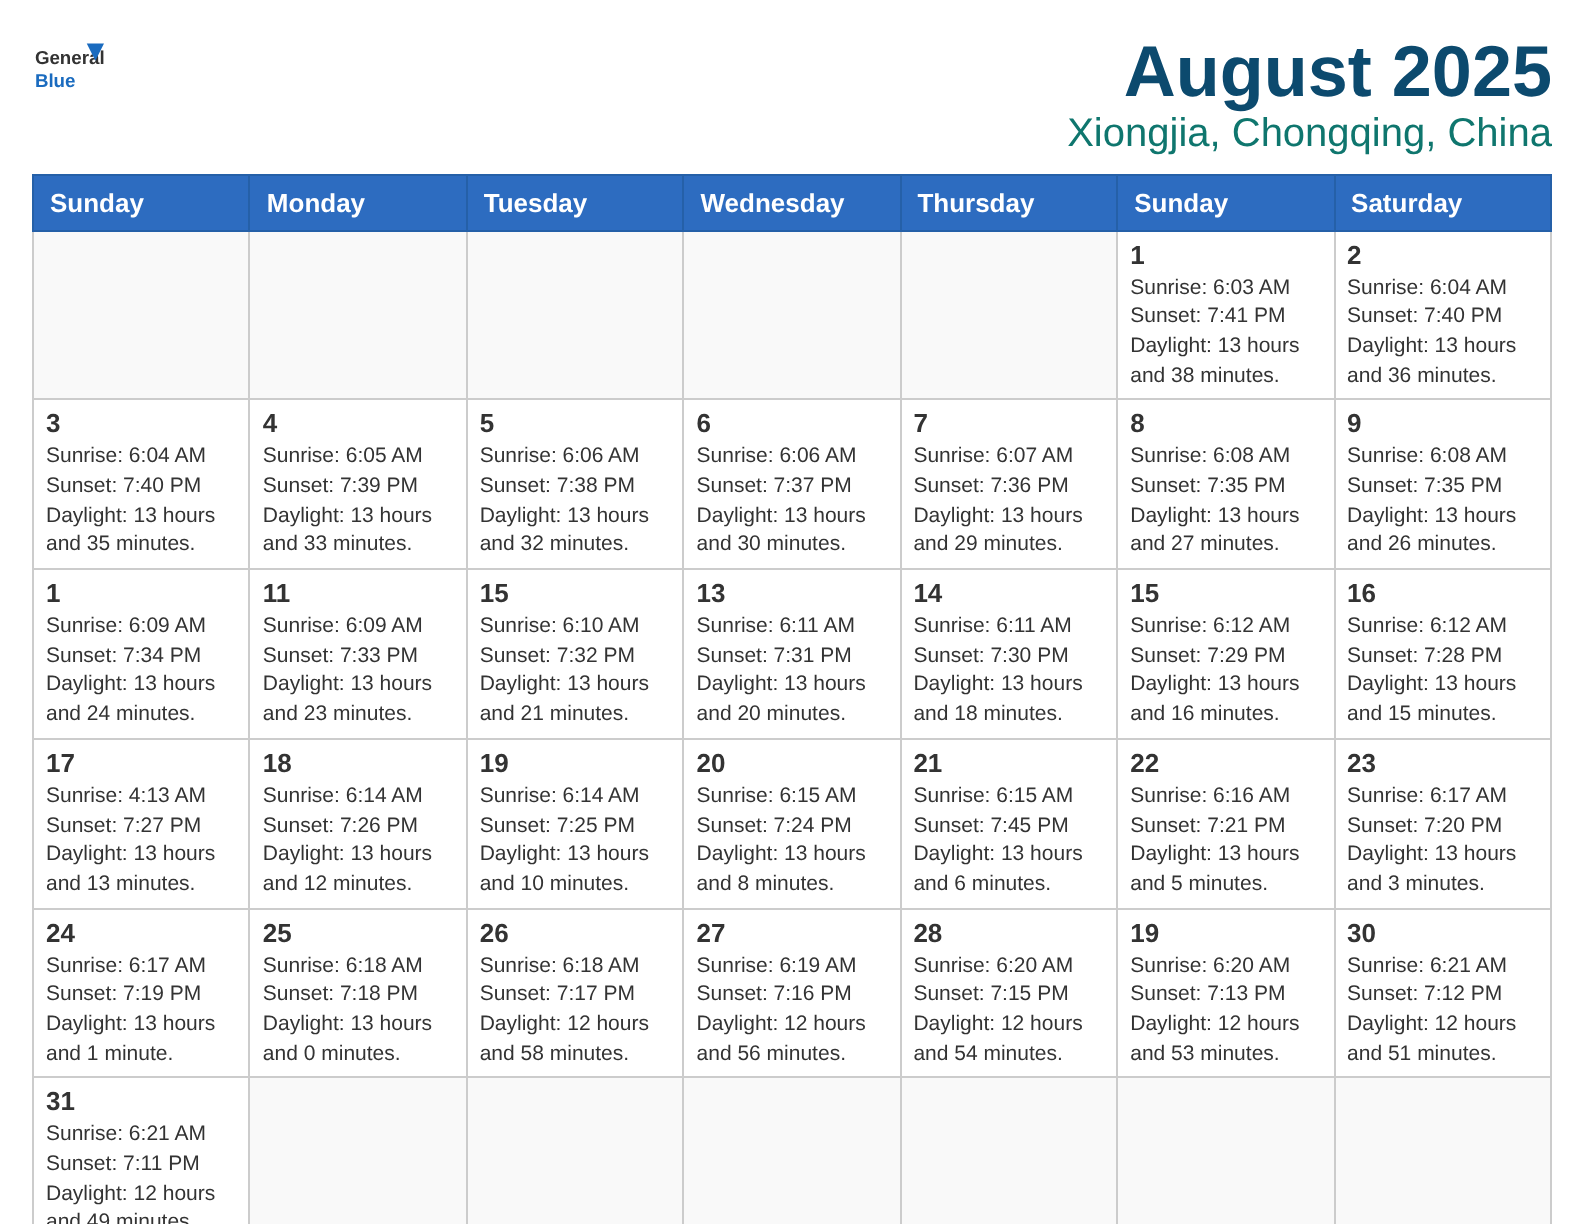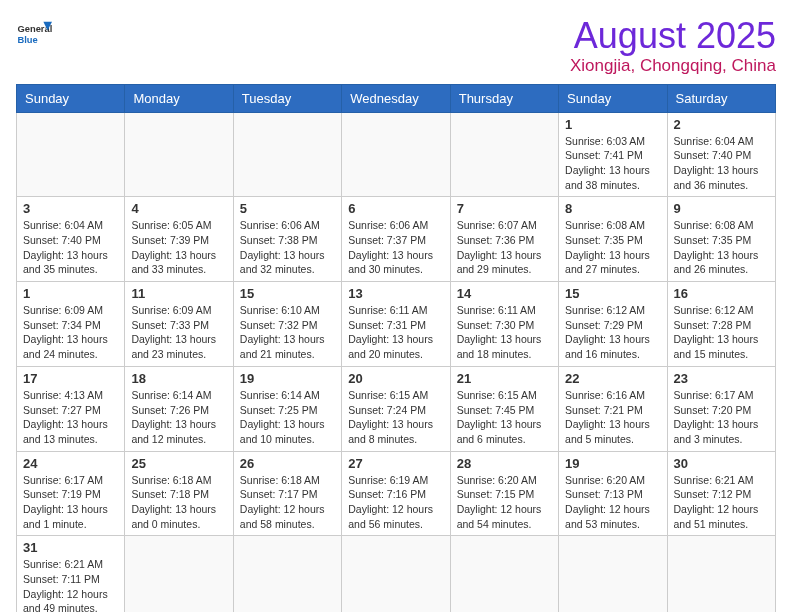--- a/index.html
+++ b/index.html
@@ -23,40 +23,40 @@
     }
     .logo-icon {
       width: 36px;
       height: 36px;
     }
     .title-area {
       text-align: right;
     }
     .month-title {
       font-size: 36px;
-      font-weight: normal;
-      color: #6d28d9;
+      font-weight: bold;
+      color: #0c4a6e;
       line-height: 1.1;
     }
     .subtitle {
-      font-size: 17px;
-      color: #be185d;
+      font-size: 20px;
+      color: #0f766e;
     }
     .calendar {
       width: 100%;
       border-collapse: collapse;
       border: 1px solid #ccc;
     }
     .calendar th {
       background: #2d6cc0;
       color: #fff;
       text-align: left;
       padding: 6px 8px;
       font-size: 13px;
-      font-weight: normal;
+      font-weight: bold;
       border: 1px solid #2560a8;
     }
     .calendar td {
       width: calc(100% / 7);
       vertical-align: top;
       border: 1px solid #ccc;
       padding: 4px 6px;
       min-height: 80px;
       font-size: 11px;
       color: #333;

